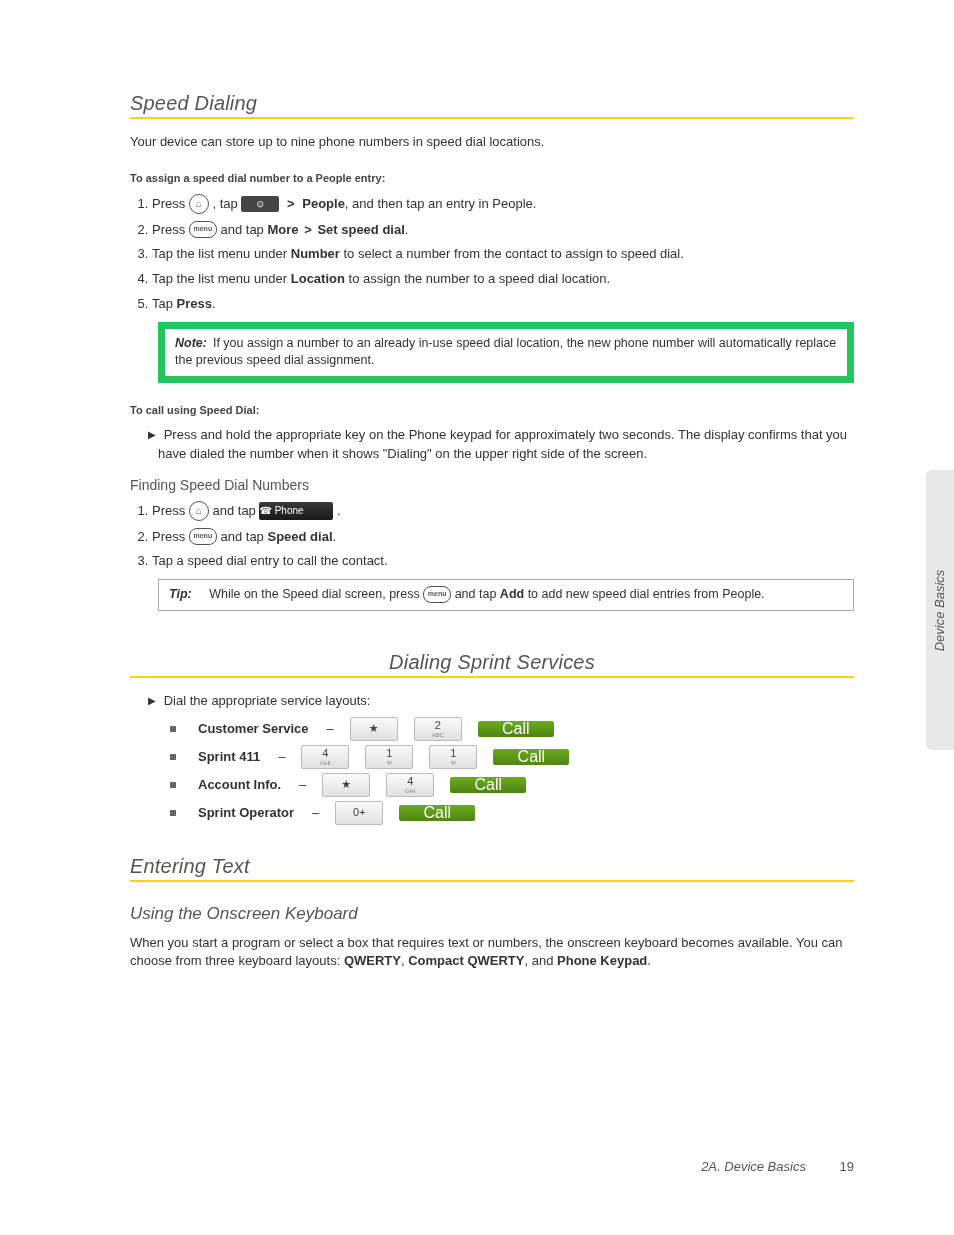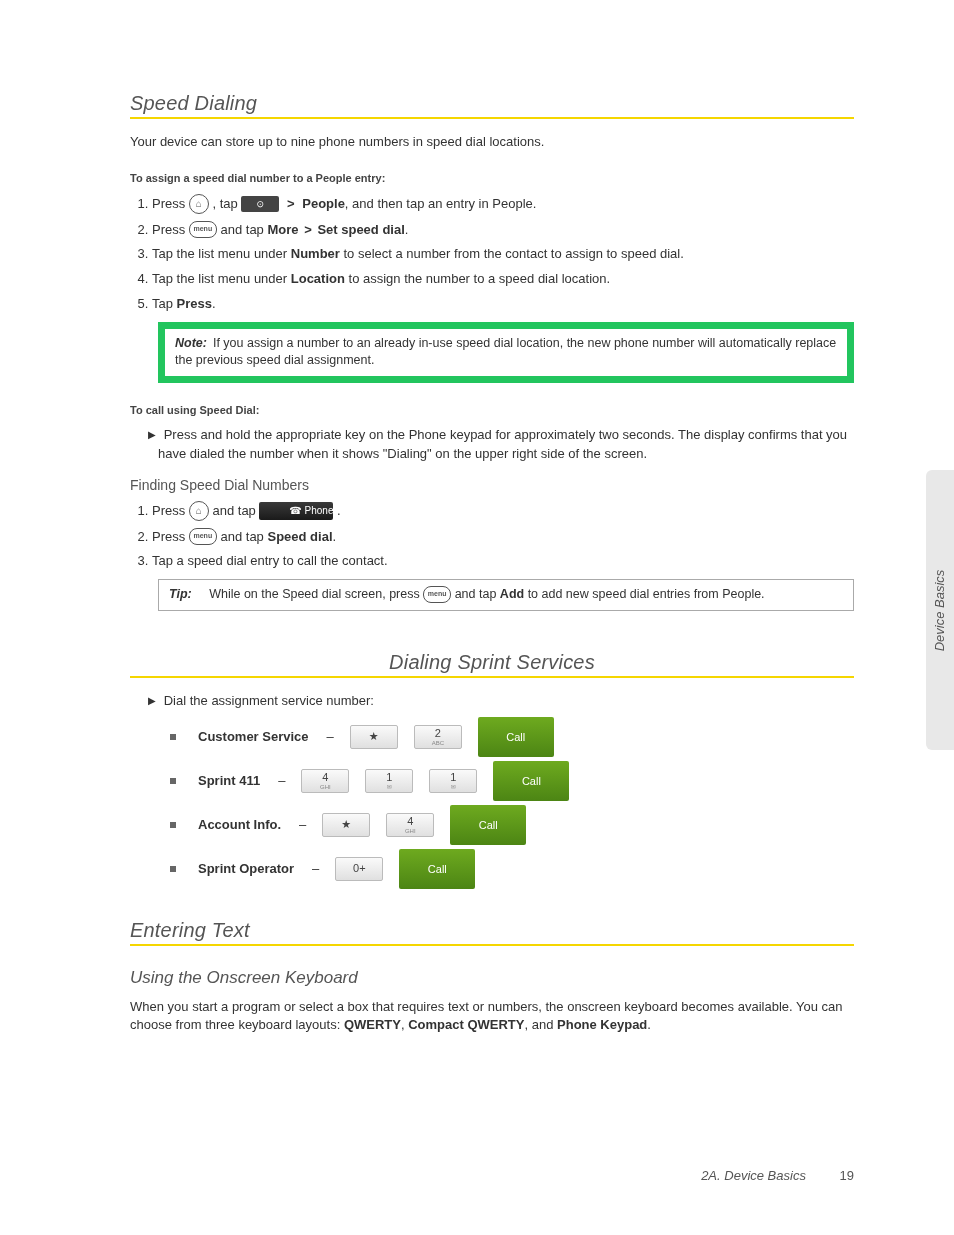--- a/index.html
+++ b/index.html
@@ -76,55 +76,55 @@
   .icon-menu-oval {
     display:inline-block; width:26px; height:15px; border:1.5px solid #555; border-radius:8px;
     vertical-align:middle; position:relative; top:-1px; text-align:center; font-size:7px; line-height:14px; color:#555; font-weight:bold;
   }
   .icon-apps {
     display:inline-block; width:38px; height:16px; background:#444; border-radius:2px;
     vertical-align:middle; position:relative; top:-1px; text-align:center; color:#fff; font-size:9px; line-height:16px;
   }
   .icon-phone-btn {
     display:inline-block; width:74px; height:18px; background:linear-gradient(#3a3a3a,#1a1a1a); border-radius:2px;
-    vertical-align:middle; position:relative; top:-1px; text-align:right; color:#fff; font-size:10px; line-height:18px;
+    vertical-align:middle; position:relative; top:-1px; text-align:left; color:#fff; font-size:10px; line-height:18px;
   }
   .service-list { margin: 4px 0 0 40px; }
   .service-row { display:flex; align-items:center; gap:16px; margin:4px 0; font-size:13px;}
   .service-row .bullet { width:6px; height:6px; background:#666; margin-right:6px;}
   .service-row b { margin-right:2px;}
   .key-btn {
     display:inline-flex; flex-direction:column; align-items:center; justify-content:center;
     width:46px; height:22px; background:linear-gradient(#fafafa,#e0e0e0); border:1px solid #bbb; border-radius:2px;
     font-size:11px; color:#444; line-height:1;
   }
   .key-btn .sub { font-size:6px; color:#888; margin-top:1px;}
   .call-btn {
     display:inline-flex; align-items:center; justify-content:center;
-    width:76px; height:40px; background:linear-gradient(#6eaa1f,#4c8514); border-radius:2px;
-    font-size:11px; color:#fff;
+    width:76px; height:16px; background:linear-gradient(#6eaa1f,#4c8514); border-radius:2px;
+    font-size:16px; color:#fff;
   }
   .side-tab {
     position:absolute;
     right:0; top:470px;
     width:28px; height:280px;
     background:#e8e8e8;
     border-top-left-radius:6px; border-bottom-left-radius:6px;
     display:flex; align-items:center; justify-content:center;
   }
   .side-tab span {
     transform: rotate(-90deg);
     white-space:nowrap;
     font-style:italic;
     color:#555;
     font-size:13px;
   }
   .footer {
     position:absolute;
-    bottom:52px; right:100px;
+    bottom:61px; right:100px;
     font-style:italic;
     color:#555;
     font-size:13px;
   }
   .footer .pn { font-style:normal; font-weight:normal; margin-left:30px;}
   .gt { font-weight:bold; }
 </style>
 </head>
 <body>
 
@@ -187,21 +187,21 @@
   </ol>
   <div class="tip-box">
     <span class="label">Tip:</span>
     <span>While on the Speed dial screen, press </span>
     <span class="icon-menu-oval">menu</span>
     <span> and tap </span><b>Add</b><span> to add new speed dial entries from People.</span>
   </div>
 
   <h2 class="section" style="margin-top:40px;text-align:center;">Dialing Sprint Services</h2>
   <hr class="yellow-rule">
-  <p class="arrow-line"><span>Dial the assignment service number:</span></p>
+  <p class="arrow-line"><span>Dial the appropriate service layouts:</span></p>
   <div class="service-list" id="service-list">
       <div class="service-row">
         <div class="bullet"></div>
         <b>Customer Service</b>
         <span> – </span>
         <span class="key-btn">
           <span>★</span>
         </span>
         <span class="key-btn">
           <span>2</span>

